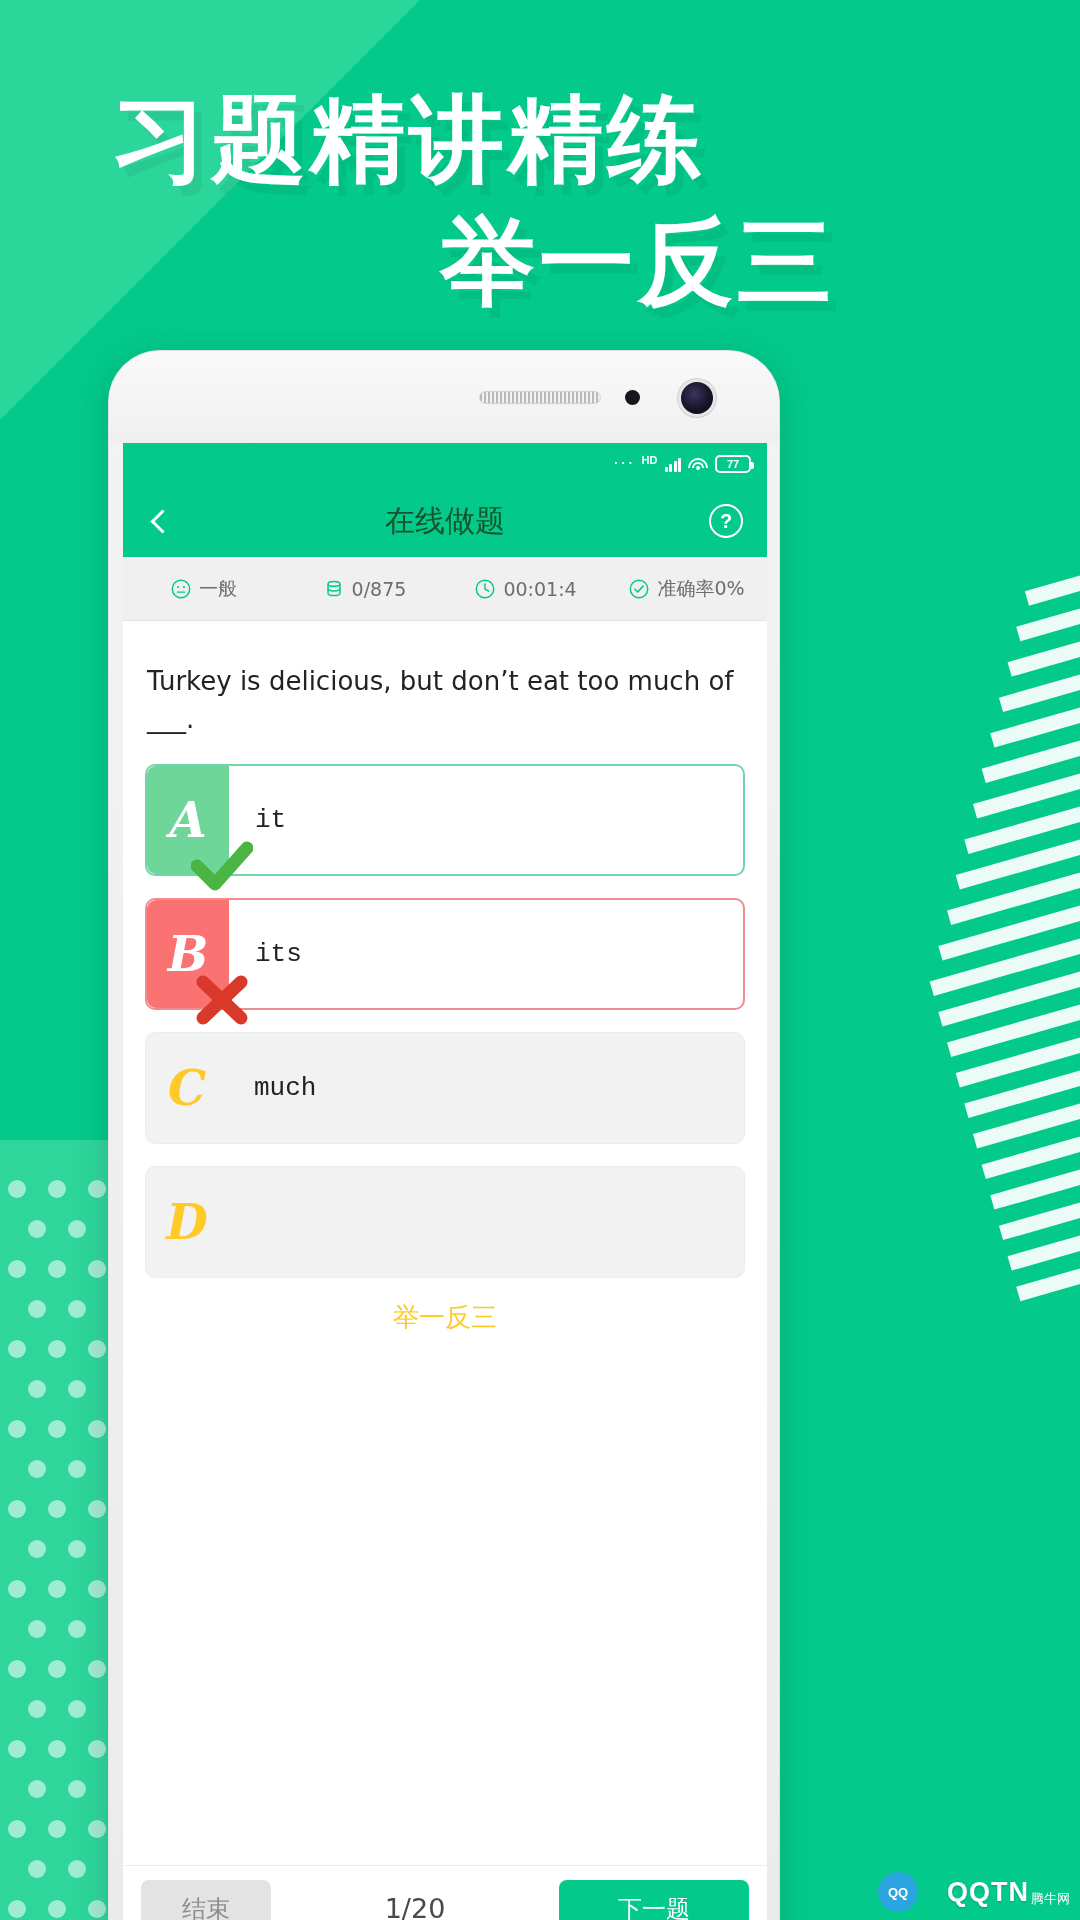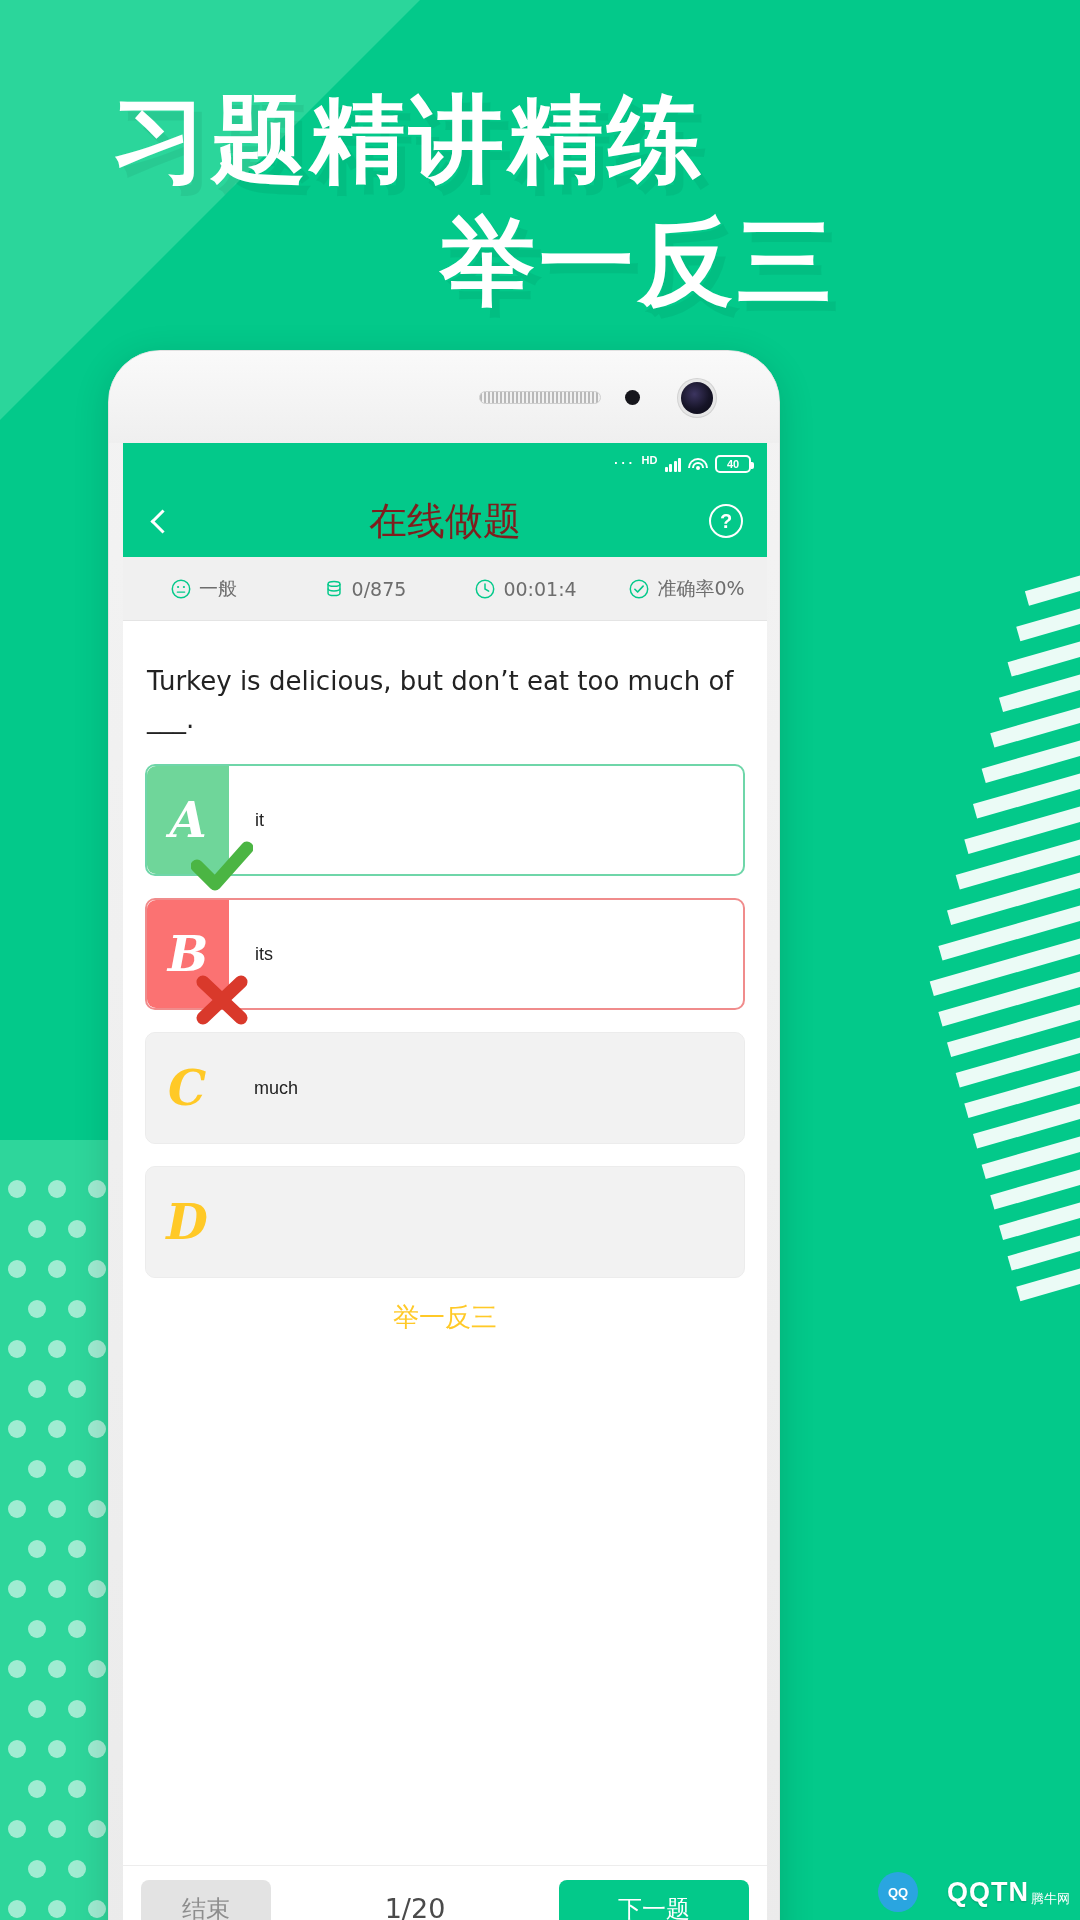--- a/index.html
+++ b/index.html
@@ -118,21 +118,21 @@
   .back-chevron {
     position:absolute; left:22px; width:34px; height:34px;
     display:flex; align-items:center; justify-content:center;
   }
   .back-chevron:before{
     content:""; width:14px; height:14px;
     border-left:3px solid #fff; border-bottom:3px solid #fff;
     transform:rotate(45deg);
   }
   .title-text {
-    width:100%; text-align:center; color:#7f1d1d; font-size:38px;
+    width:100%; text-align:center; color:#14532d; font-size:30px;
     font-family:"DejaVu Sans","Liberation Sans",sans-serif;
   }
   .help-icon {
     position:absolute; right:24px; width:34px; height:34px;
     border:2px solid #fff; border-radius:50%;
     display:flex; align-items:center; justify-content:center;
     color:#fff; font-size:20px; font-weight:bold;
   }
 
   
@@ -160,22 +160,22 @@
     position:relative;
   }
   .opt .letter {
     width:82px; flex:none; border-radius:9px 0 0 9px;
     display:flex; align-items:center; justify-content:center;
     font-size:48px; font-style:italic; font-weight:bold;
     font-family:"DejaVu Serif","Liberation Serif",serif;
   }
   .opt .otext {
     flex:1; display:flex; align-items:center; padding-left:26px;
-    font-size:18px; color:#222;
-    font-family:Liberation Sans, sans-serif;
+    font-size:26px; color:#222;
+    font-family:Liberation Mono, monospace;
   }
   .opt.neutral { background:#f2f2f2; border-color:#ececec; }
   .opt.neutral .letter { background:#f2f2f2; color:#ffc927; }
   .opt.neutral .otext { background:#f2f2f2; border-radius:0 9px 9px 0; }
 
   .opt.correct { border:2px solid #6fd6a9; background:#fff; }
   .opt.correct .letter { background:#6fd69a; color:#ffffff; }
   .opt.wrong { border:2px solid #f08c8c; background:#fff; }
   .opt.wrong .letter { background:#fb7272; color:#ffffff; }
 
@@ -341,21 +341,21 @@
           <i></i>
           <i></i>
           <i></i>
         </span>
       <span class="wifi">
           <span></span>
           <span></span>
           <span></span>
         </span>
       <span class="batt">
-        <b>40</b>
+        <b>77</b>
       </span>
     </div>
 
     <div class="titlebar">
       <div class="back-chevron"></div>
       <div class="title-text">在线做题</div>
       <div class="help-icon">?</div>
     </div>
 
     <div class="stats">

